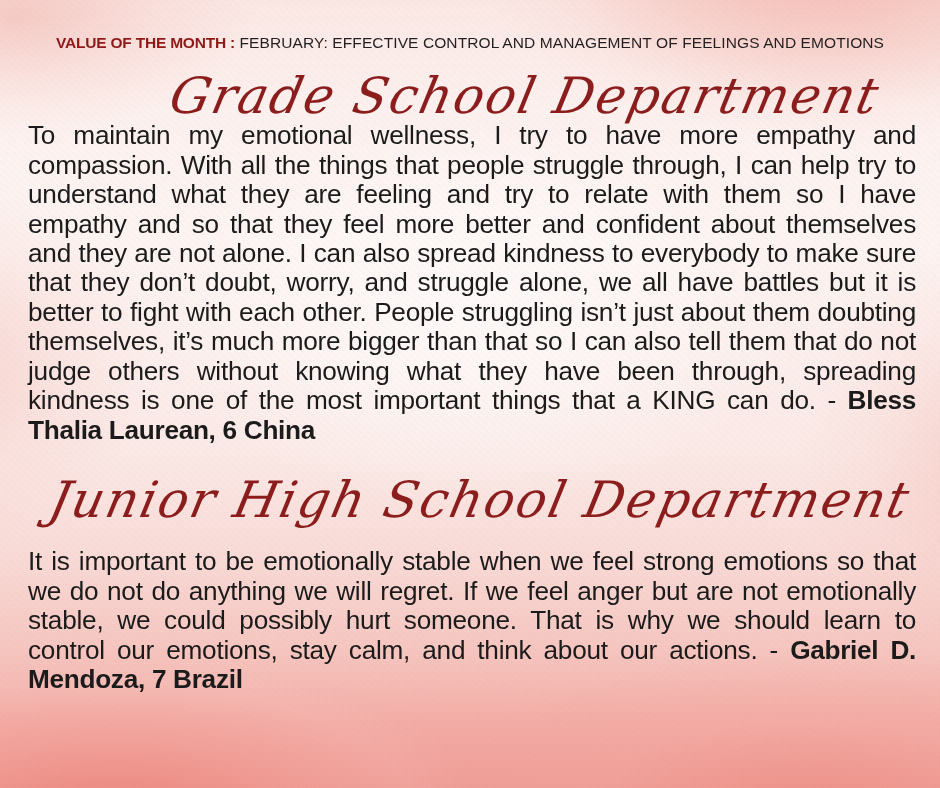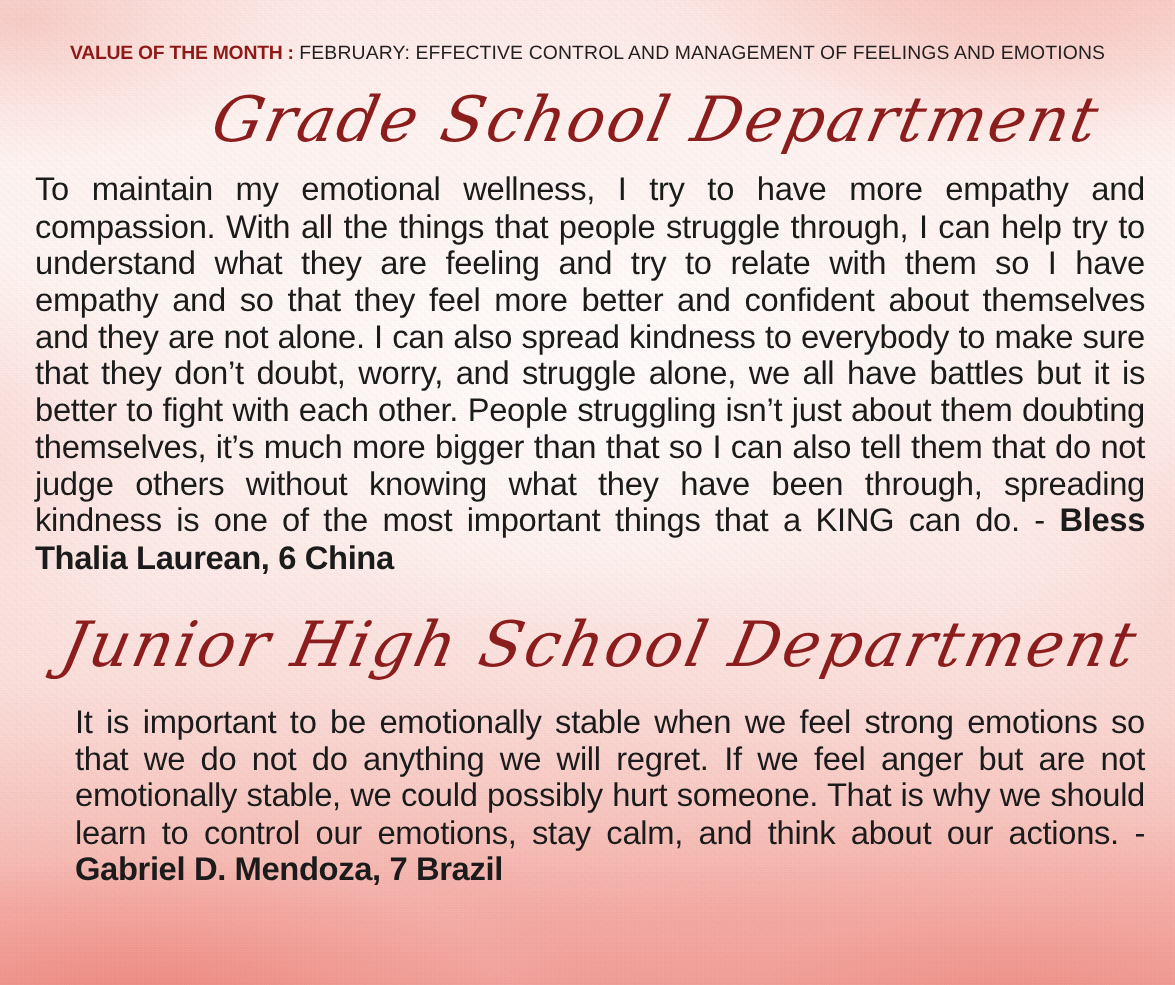--- a/index.html
+++ b/index.html
@@ -170,22 +170,22 @@
     margin: 0;
     padding: 0 24px 0 28px;
     text-align: justify;
     text-justify: inter-word;
     color: #1b1b1b;
     font-size: 26.2px;
     line-height: 1.125;
     letter-spacing: -0.25px;
     word-spacing: 0px;
   }
-  #para-grade { margin-top: 16px; }
-  #para-jhs   { margin-top: 22px; margin-left: 32px; }
+  #para-grade { }
+  #para-jhs   { margin-top: 22px; }
 
   .para b, .attrib {
     font-weight: 800;
     letter-spacing: -0.3px;
   }
 </style>
 </head>
 <body>
 
 <div id="poster">

